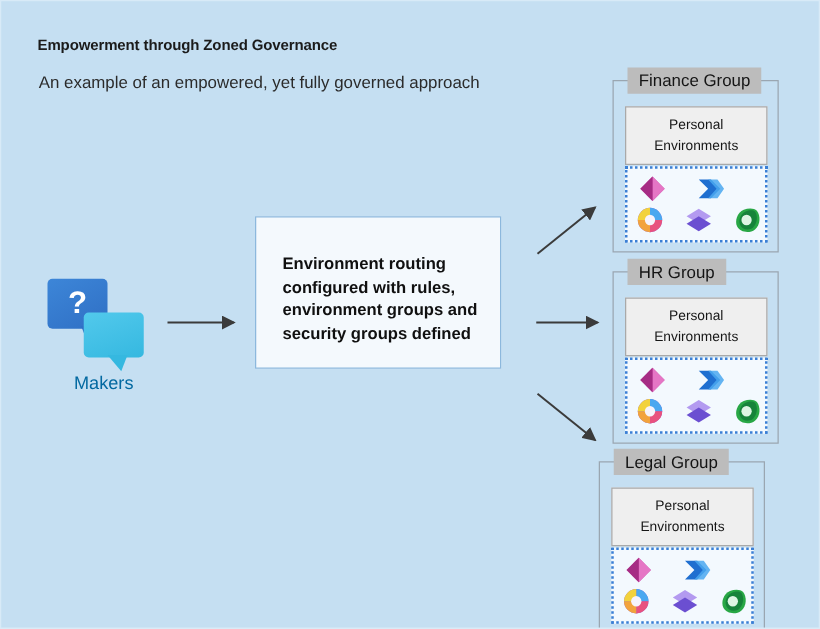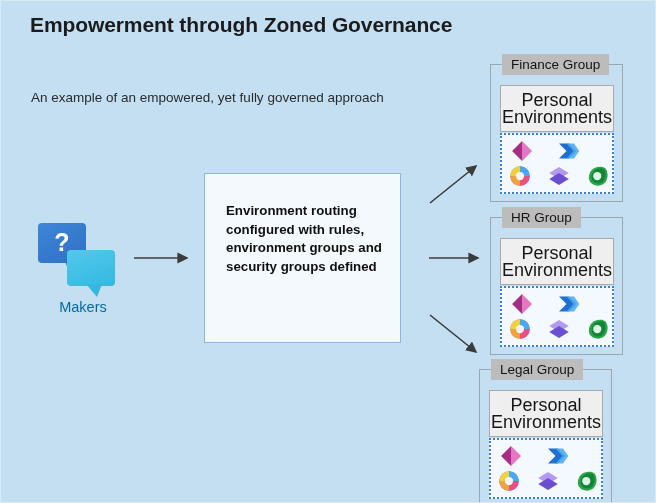--- a/index.html
+++ b/index.html
@@ -17,36 +17,35 @@
     background: #c5dff2;
     border: 1px solid #d8eaf7;
     box-sizing: border-box;
     overflow: hidden;
   }
 
   
   .title {
     position: absolute;
     left: 29px;
-    top: 12px;
-    font-size: 21px;
+    top: 28px;
+    font-size: 12px;
     font-weight: bold;
     color: #1b1b1b;
     letter-spacing: -0.1px;
     white-space: nowrap;
   }
   .subtitle {
     position: absolute;
     left: 30px;
     top: 57px;
     font-size: 13.5px;
     font-weight: normal;
     color: #2b2b2b;
     white-space: nowrap;
-    margin-top: 32px;
   }
 
   
   #makers-node {
     position: absolute;
     left: 27px;
     top: 218px;
     width: 110px;
     height: 90px;
   }
@@ -108,21 +107,21 @@
     font-size: 14.5px;
     color: #0369a1;
   }
 
   
   #process-box {
     position: absolute;
     left: 203px;
     top: 172px;
     width: 197px;
-    height: 170px;
+    height: 122px;
     background: #f4f9fd;
     border: 1px solid #8cb8dd;
     box-sizing: border-box;
   }
   .process-text {
     position: absolute;
     left: 21px;
     top: 28px;
     width: 160px;
     font-size: 13.3px;
@@ -166,21 +165,21 @@
     width: 114px;
     height: 47px;
     background: #efefef;
     border: 1px solid #a9a9a9;
     box-sizing: border-box;
     display: flex;
     align-items: center;
     justify-content: center;
   }
   .pe-text {
-    font-size: 18px;
+    font-size: 11px;
     line-height: 17px;
     color: #161616;
     text-align: center;
   }
   .icon-zone {
     position: absolute;
     left: 9px;
     top: 68px;
     width: 114px;
     height: 61px;

